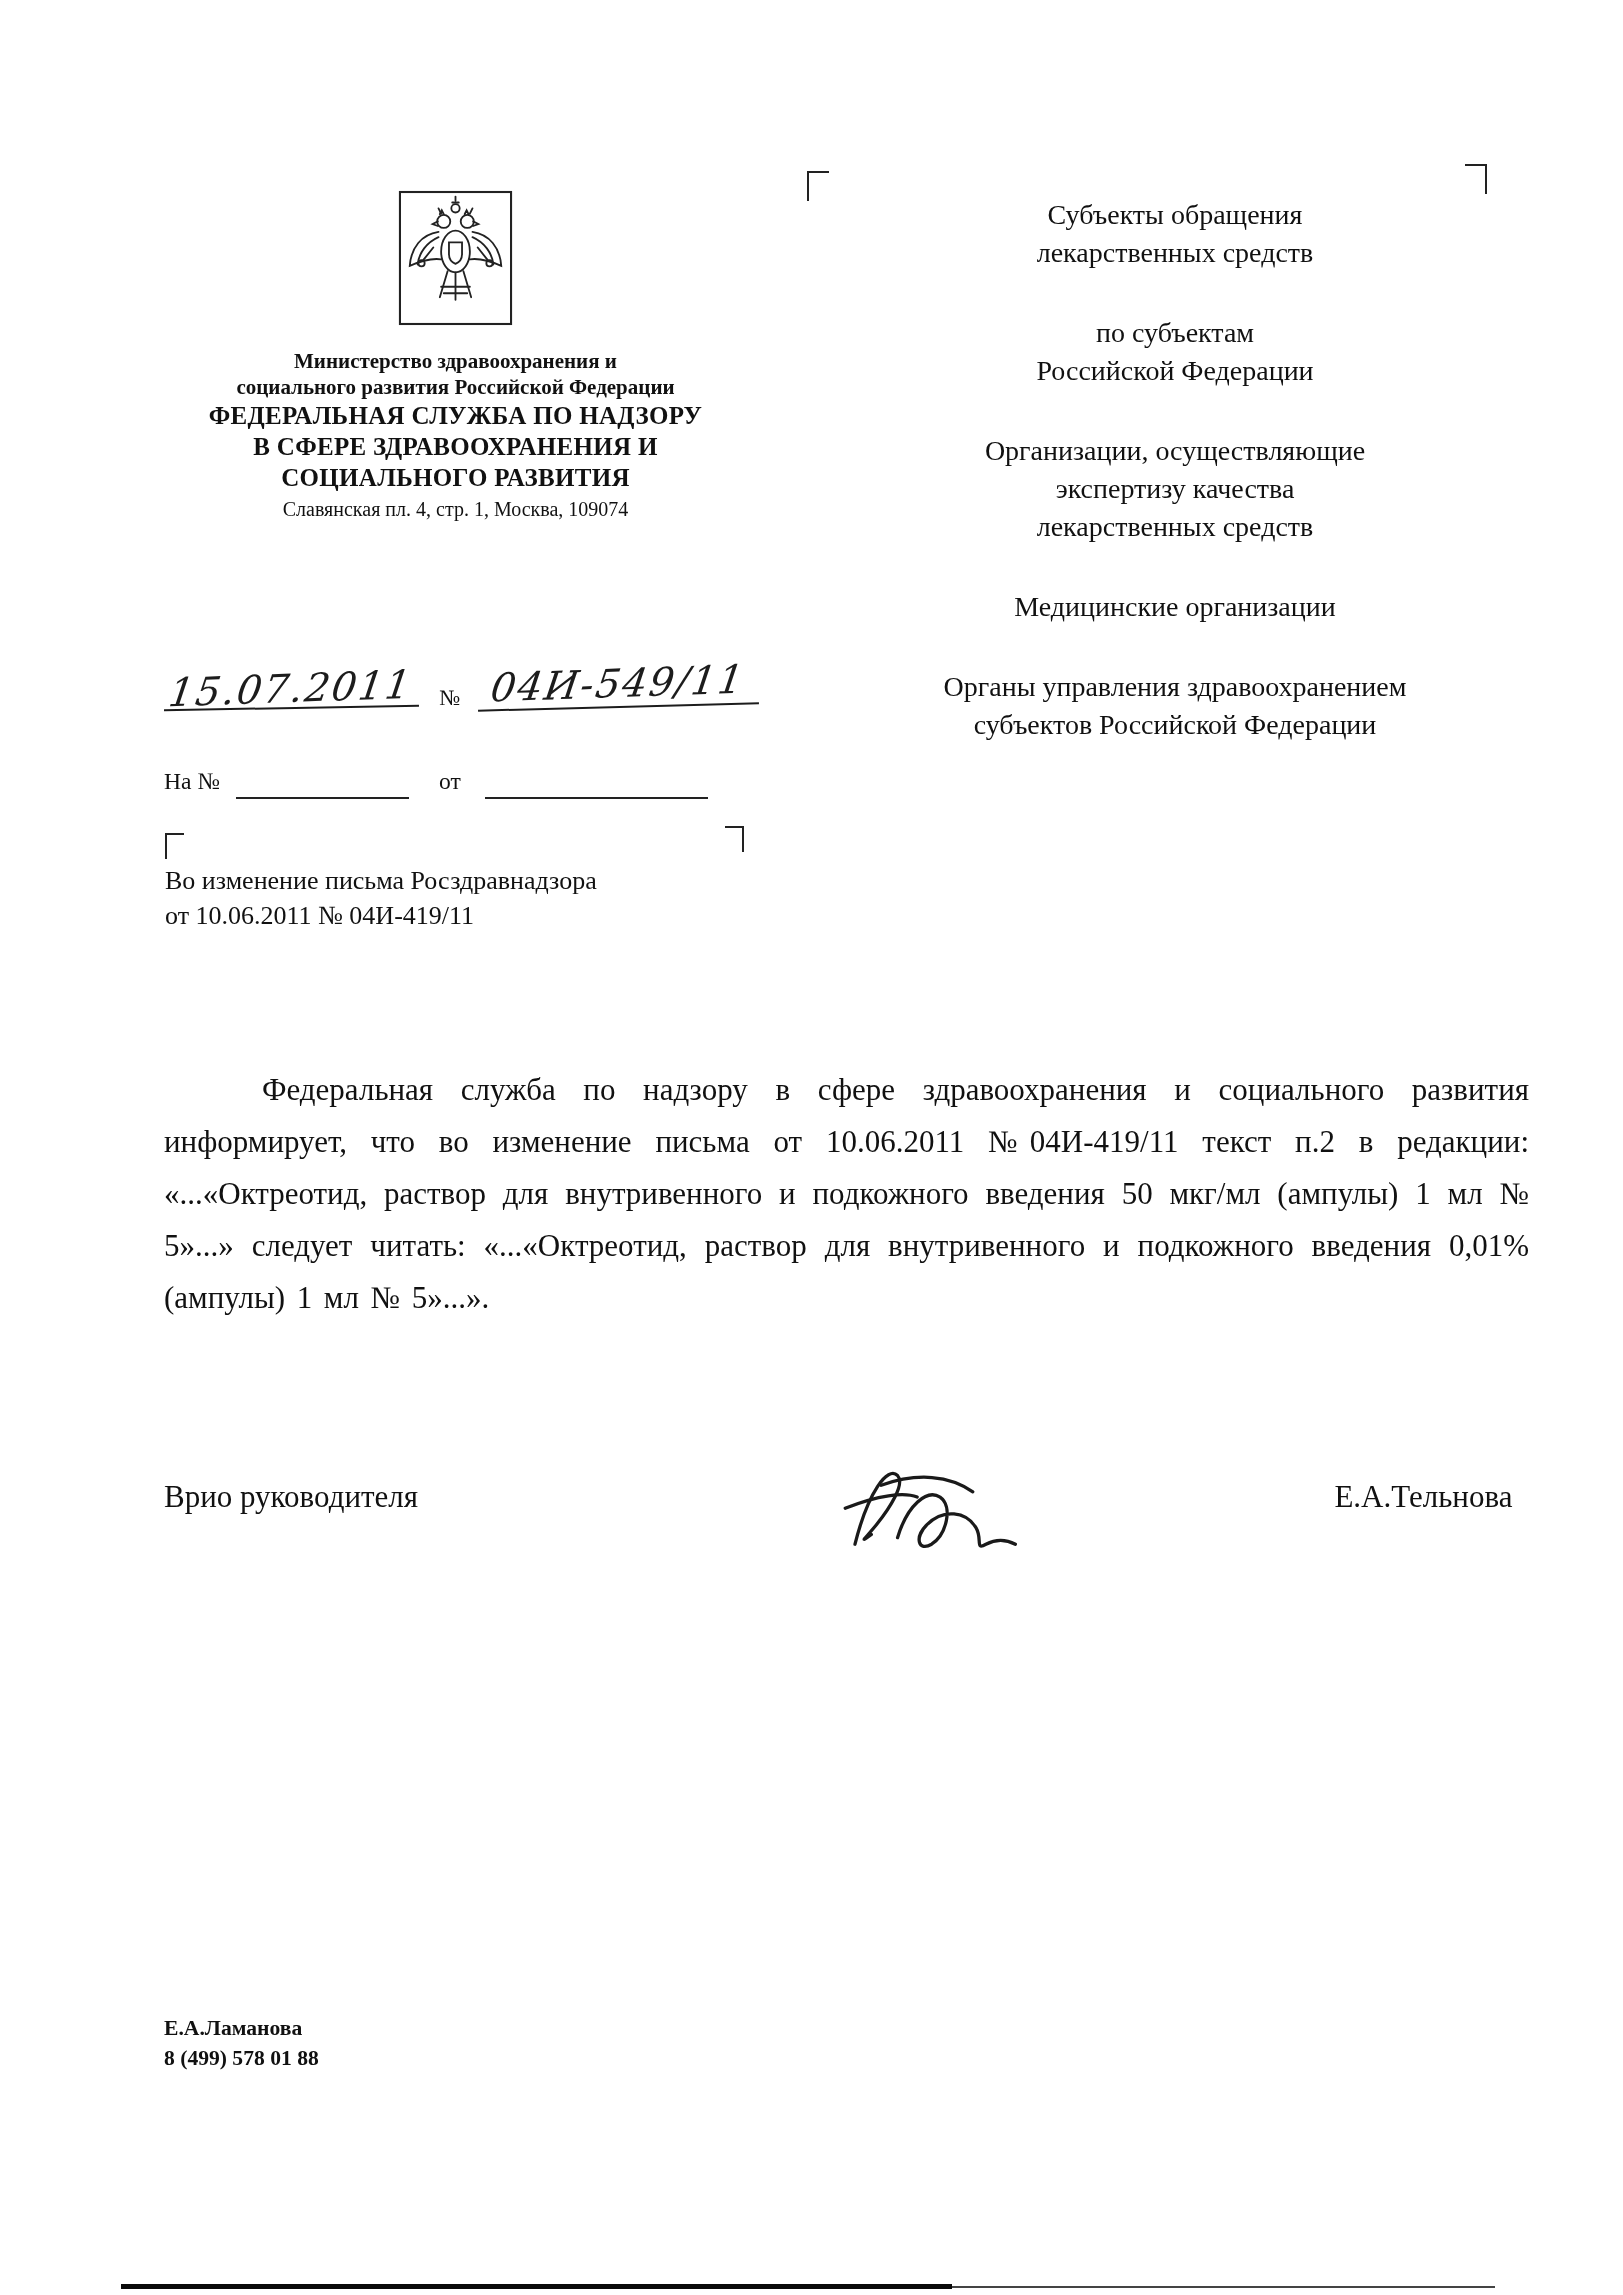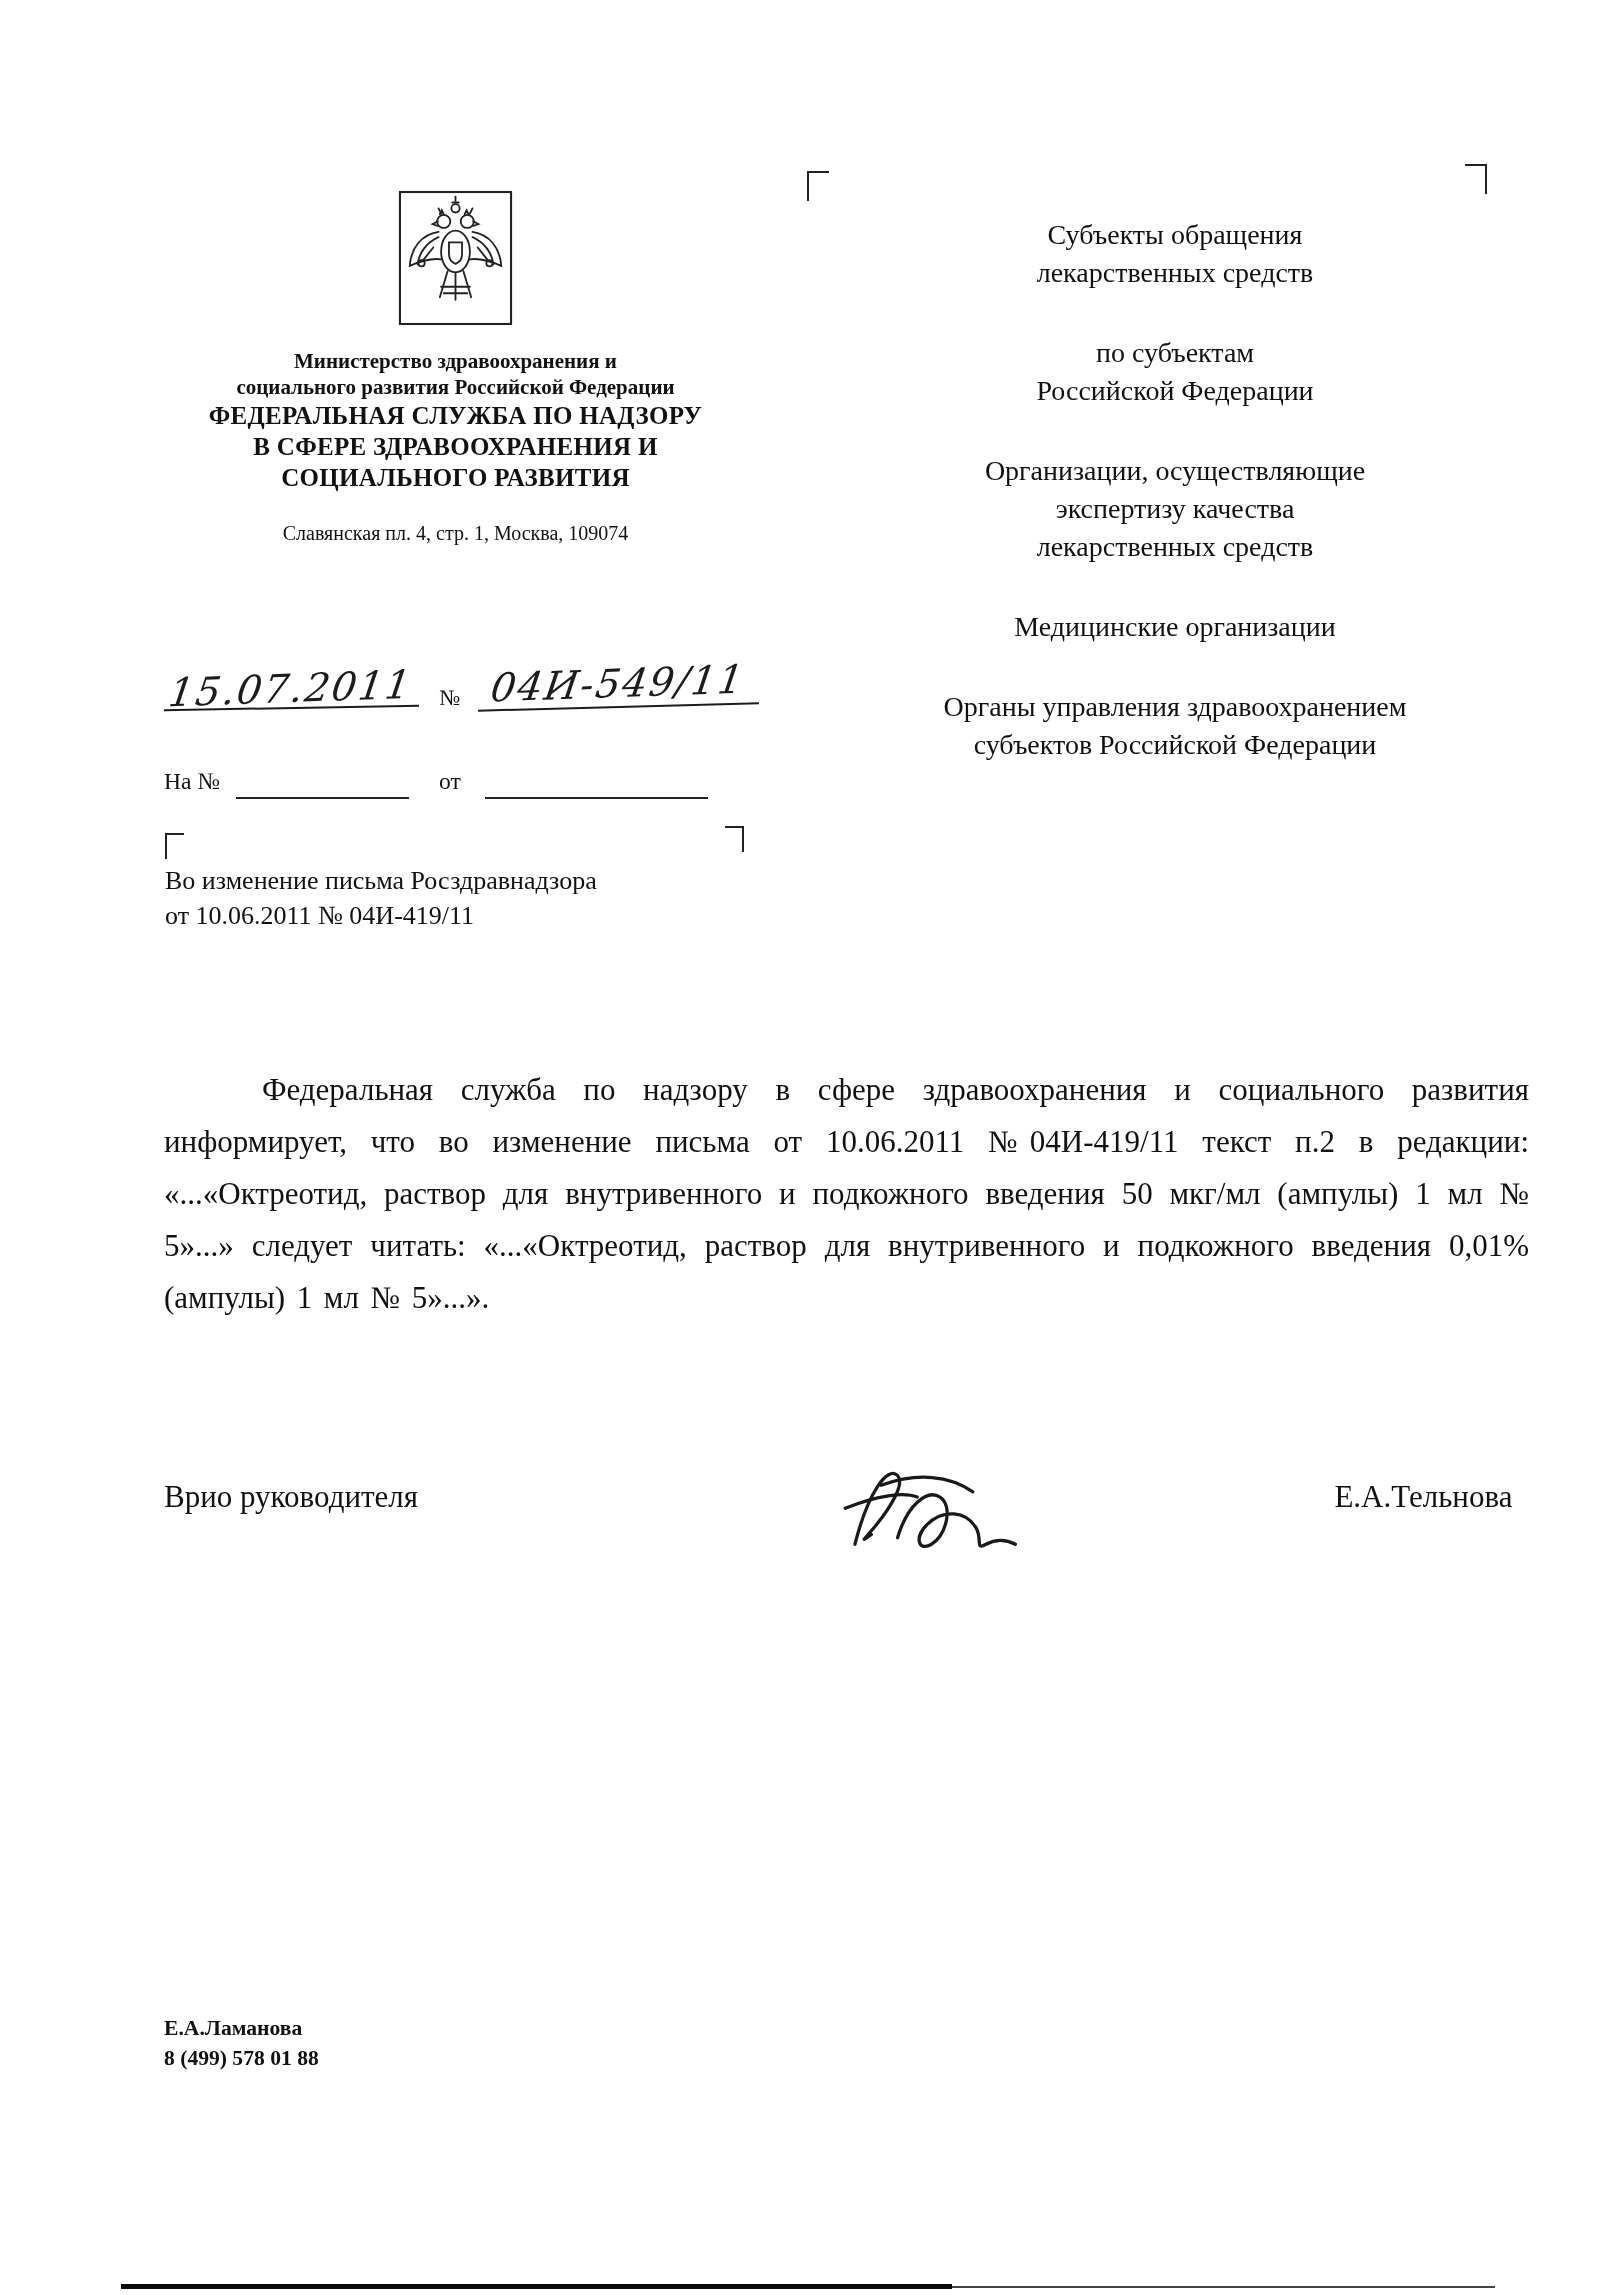--- a/index.html
+++ b/index.html
@@ -15,21 +15,21 @@
   
   .bracket { position: absolute; width: 19.6px; height: 27.5px; }
   .bracket.tl { border-top: 2px solid #222; border-left: 2px solid #222; }
   .bracket.tr { border-top: 2px solid #222; border-right: 2px solid #222; }
 
   
   .left-col { position: absolute; left: 151px; top: 190px; width: 609px; text-align: center; }
   .emblem-wrap { display: inline-block; }
   .ministry { margin-top: 19.6px; font-weight: bold; font-size: 21px; line-height: 26px; }
   .agency { font-weight: bold; font-size: 25px; line-height: 31px; letter-spacing: 0.3px; }
-  .addr { margin-top: 27px; font-size: 20px; line-height: 27px; }
+  .addr { margin-top: 3px; font-size: 20px; line-height: 27px; }
 
   
   .ref-line { position: absolute; left: 164px; top: 661px; width: 615px; height: 72px; }
   .hand {
     font-family: "DejaVu Serif", serif;
     font-style: italic;
     font-size: 39px;
     letter-spacing: 2px;
     color: #1c1c1c;
     transform: rotate(-2deg) skewX(-10deg);
@@ -45,21 +45,21 @@
 
   .na-line { position: absolute; left: 164px; top: 768px; width: 615px; height: 39px; font-size: 23.6px; }
   .na-label { position: absolute; left: 0; top: 0; }
   .na-u1 { left: 72px; top: 29px; width: 173px; border-bottom: 2px solid #222; }
   .na-ot { position: absolute; left: 275px; top: 0; }
   .na-u2 { left: 321px; top: 29px; width: 223px; border-bottom: 2px solid #222; }
 
   .subject { position: absolute; left: 165px; top: 863px; width: 589px; font-size: 26px; line-height: 35px; }
 
   
-  .right-col { position: absolute; left: 805px; top: 196px; width: 740px; text-align: center; font-size: 28px; line-height: 38px; margin-top: 20px; }
+  .right-col { position: absolute; left: 805px; top: 196px; width: 740px; text-align: center; font-size: 28px; line-height: 38px; }
   .recipient { margin-bottom: 42px; }
 
   
   .body-par {
     position: absolute; left: 164px; top: 1064px; width: 1365px;
     font-size: 31px; line-height: 52px;
     text-align: justify; text-align-last: left;
     text-indent: 98px;
     word-spacing: 3.9px;
   }

